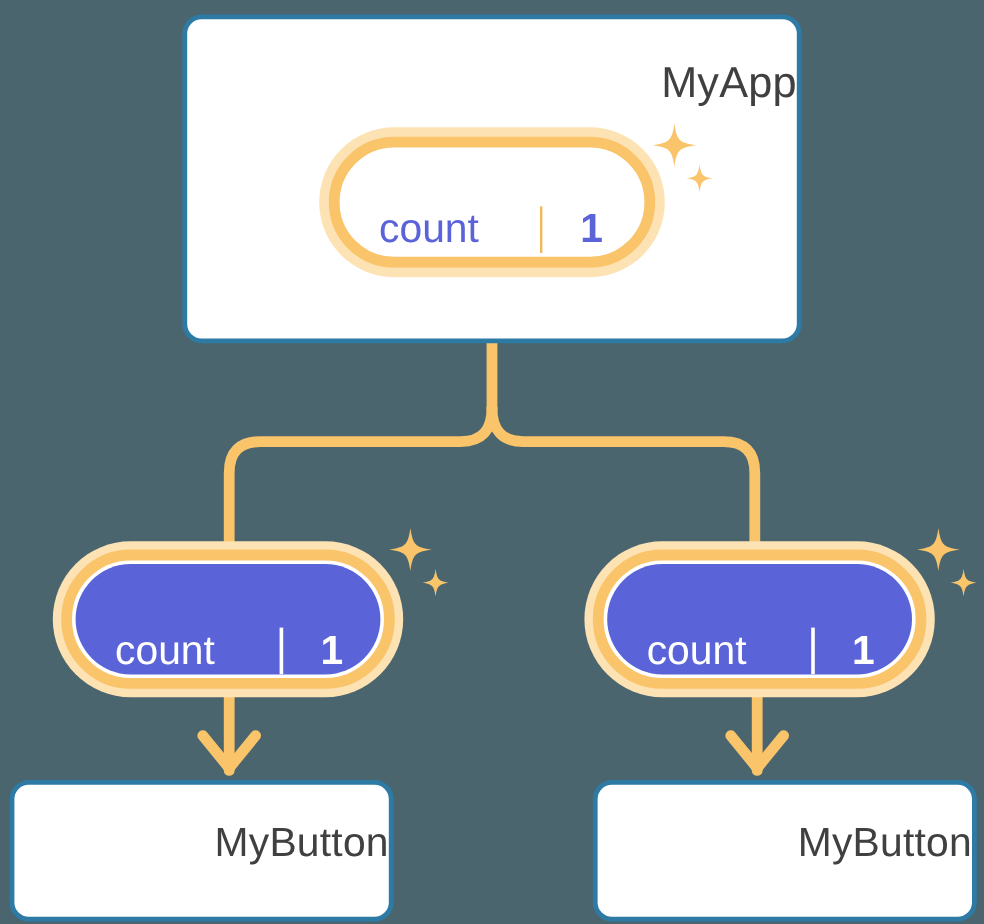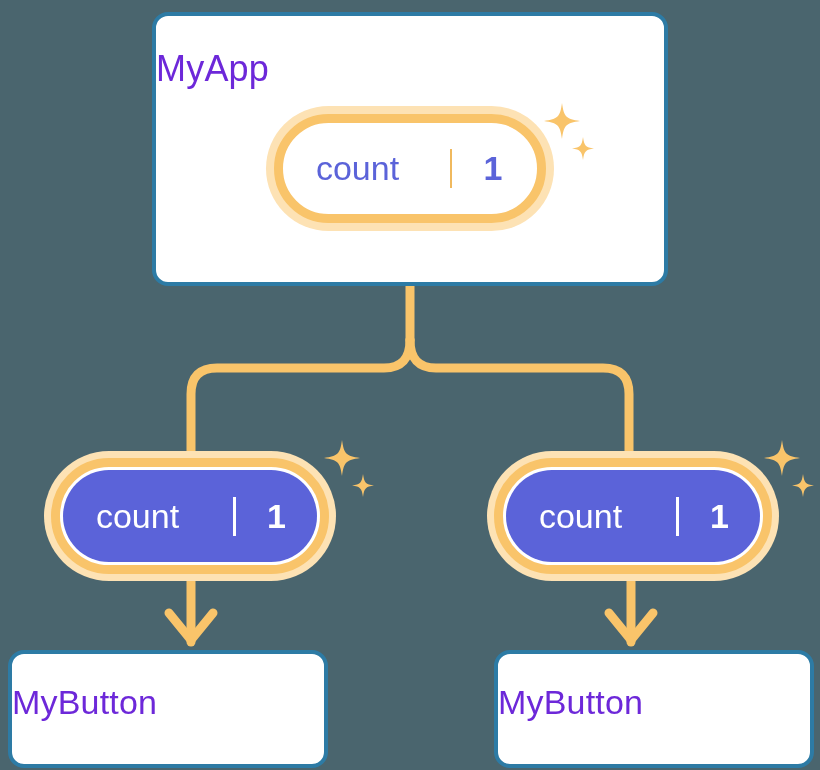--- a/index.html
+++ b/index.html
@@ -32,25 +32,25 @@
   
   .card {
     position: absolute;
     background: #ffffff;
     border: 4px solid #2d7ba5;
     border-radius: 16px;
     box-sizing: border-box;
     z-index: 3;
   }
   .card-title {
-    color: #6d28d9;
+    color: #404040;
     font-size: 36px;
     font-weight: 400;
     letter-spacing: 0.2px;
-    text-align: left;
+    text-align: right;
     white-space: nowrap;
   }
 
   #card-myapp {
     left: 152px;
     top: 12px;
     width: 516px;
     height: 274px;
   }
   #card-myapp .card-title {
@@ -91,21 +91,21 @@
     box-sizing: border-box;
     border-radius: 999px;
     border: 9px solid #f9c46a;      
     background: #ffffff;            
     padding: 3px;
     display: flex;
   }
   .pill-body {
     flex: 1;
     display: flex;
-    align-items: center;
+    align-items: flex-end;
     border-radius: 999px;
     overflow: hidden;
     gap: 21px;
   }
   .pill-key, .pill-val {
     display: flex;
     align-items: center;
     justify-content: center;
     box-sizing: border-box;
   }

